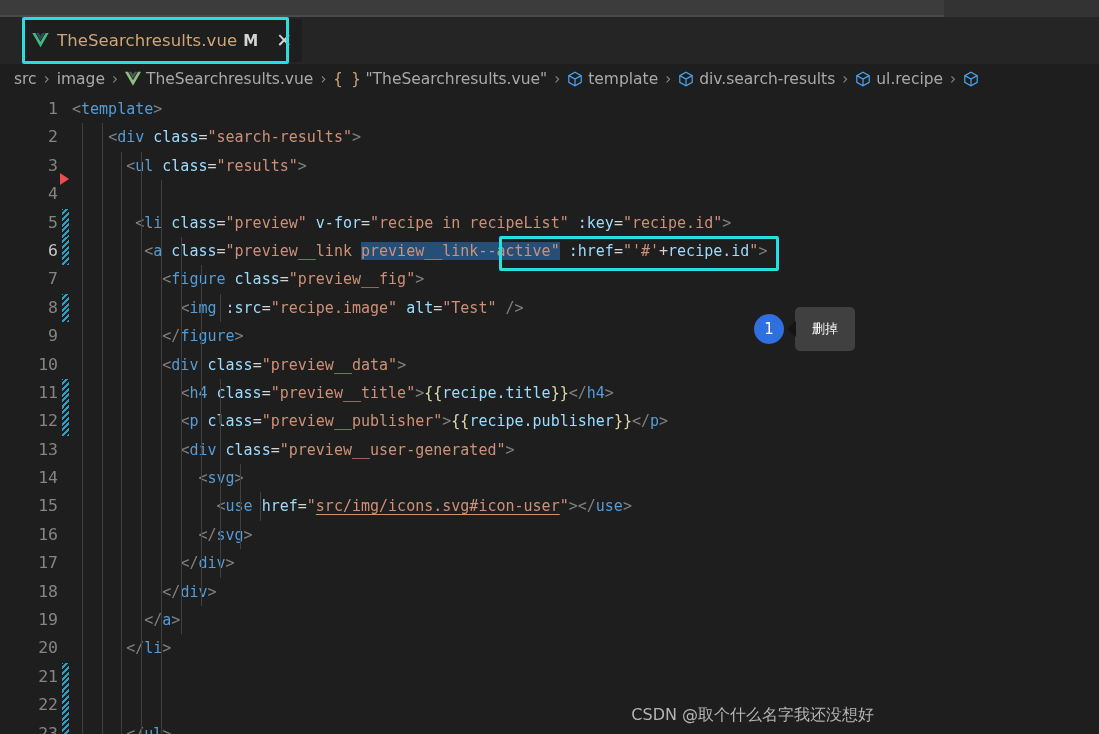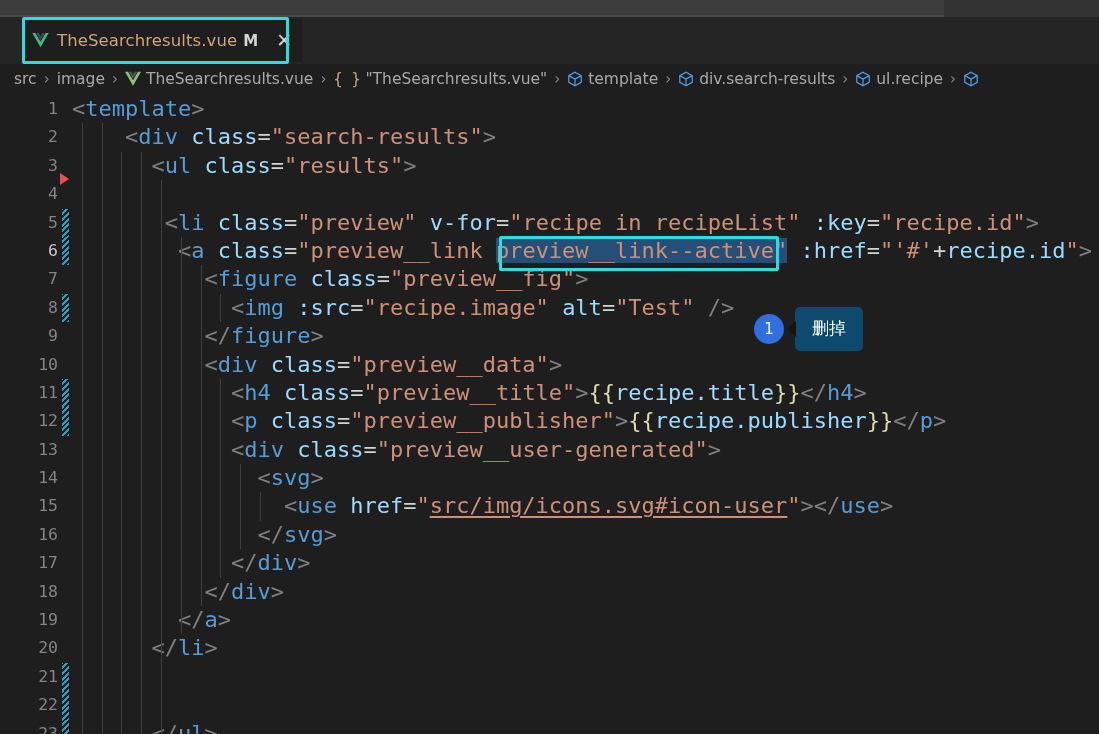--- a/index.html
+++ b/index.html
@@ -123,21 +123,21 @@
     position: absolute; top: 0; left: 72px;
     width: 1027px; height: 100%;
   }
 
   .line {
     position: relative;
     height: 28.4px;
     line-height: 28.4px;
     white-space: pre;
     font-family: "DejaVu Sans Mono", monospace;
-    font-size: 22px;
+    font-size: 15px;
   }
   .lnum {
     position: absolute;
     right: 14px;
     width: 60px;
     text-align: right;
     color: #858585;
     font-family: "DejaVu Sans Mono", monospace;
     font-size: 16.5px;
     line-height: 28.4px;
@@ -210,26 +210,26 @@
     background: #2f6fe0;
     color: #ffffff;
     display: flex; align-items: center; justify-content: center;
     font-family: "DejaVu Sans", "Liberation Sans", sans-serif;
     font-size: 15px;
     flex: 0 0 auto;
   }
   .callout-bubble {
     position: relative;
     margin-left: 11px;
-    background: #0c4a6e;
+    background: #404040;
     border-radius: 5px;
     padding: 9px 17px;
     color: #ffffff;
     font-family: Liberation Sans, sans-serif;
-    font-size: 17px;
+    font-size: 13px;
     line-height: 26px;
     white-space: nowrap;
   }
   .callout-bubble::before {
     content: "";
     position: absolute;
     left: -8px; top: 50%;
     transform: translateY(-50%);
     border-top: 8px solid transparent;
     border-bottom: 8px solid transparent;
@@ -452,14 +452,15 @@
       </div>
   </div>
 
   <div class="anno-sel"></div>
 
   <div class="callout">
     <div class="callout-num">1</div>
     <div class="callout-bubble">删掉</div>
   </div>
 
+  <div class="watermark">CSDN @取个什么名字我还没想好</div>
 
 </div>
 
 </body></html>

